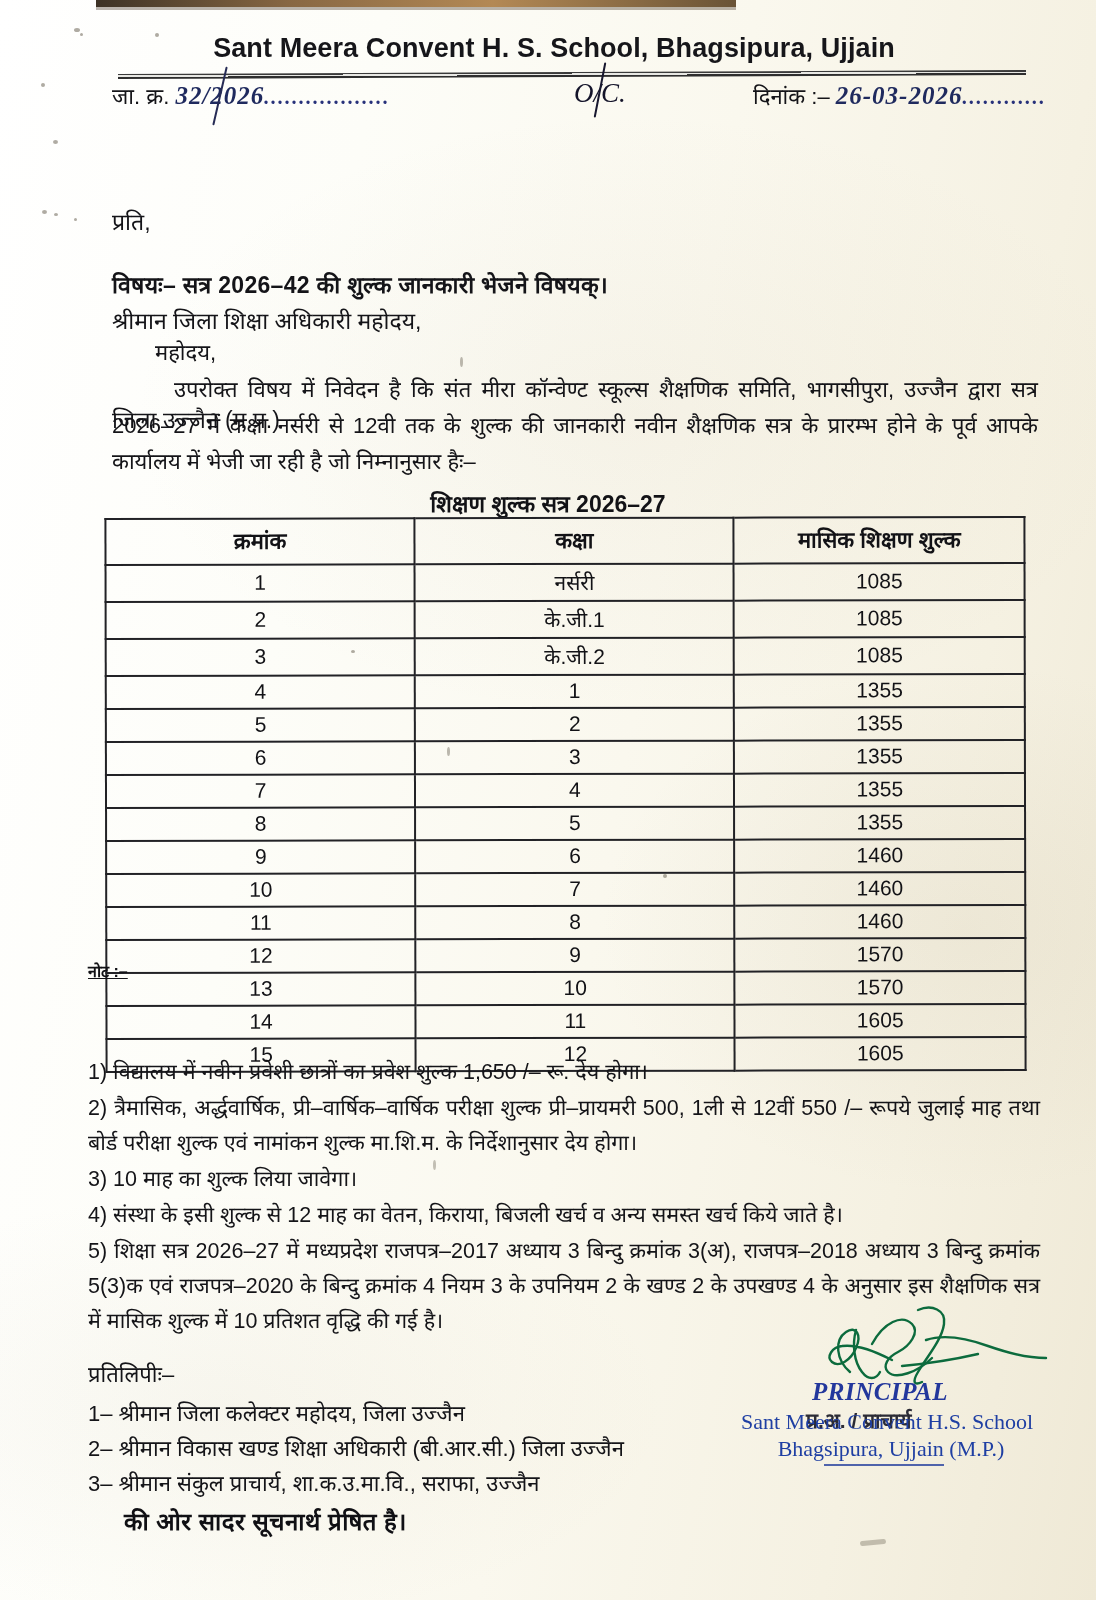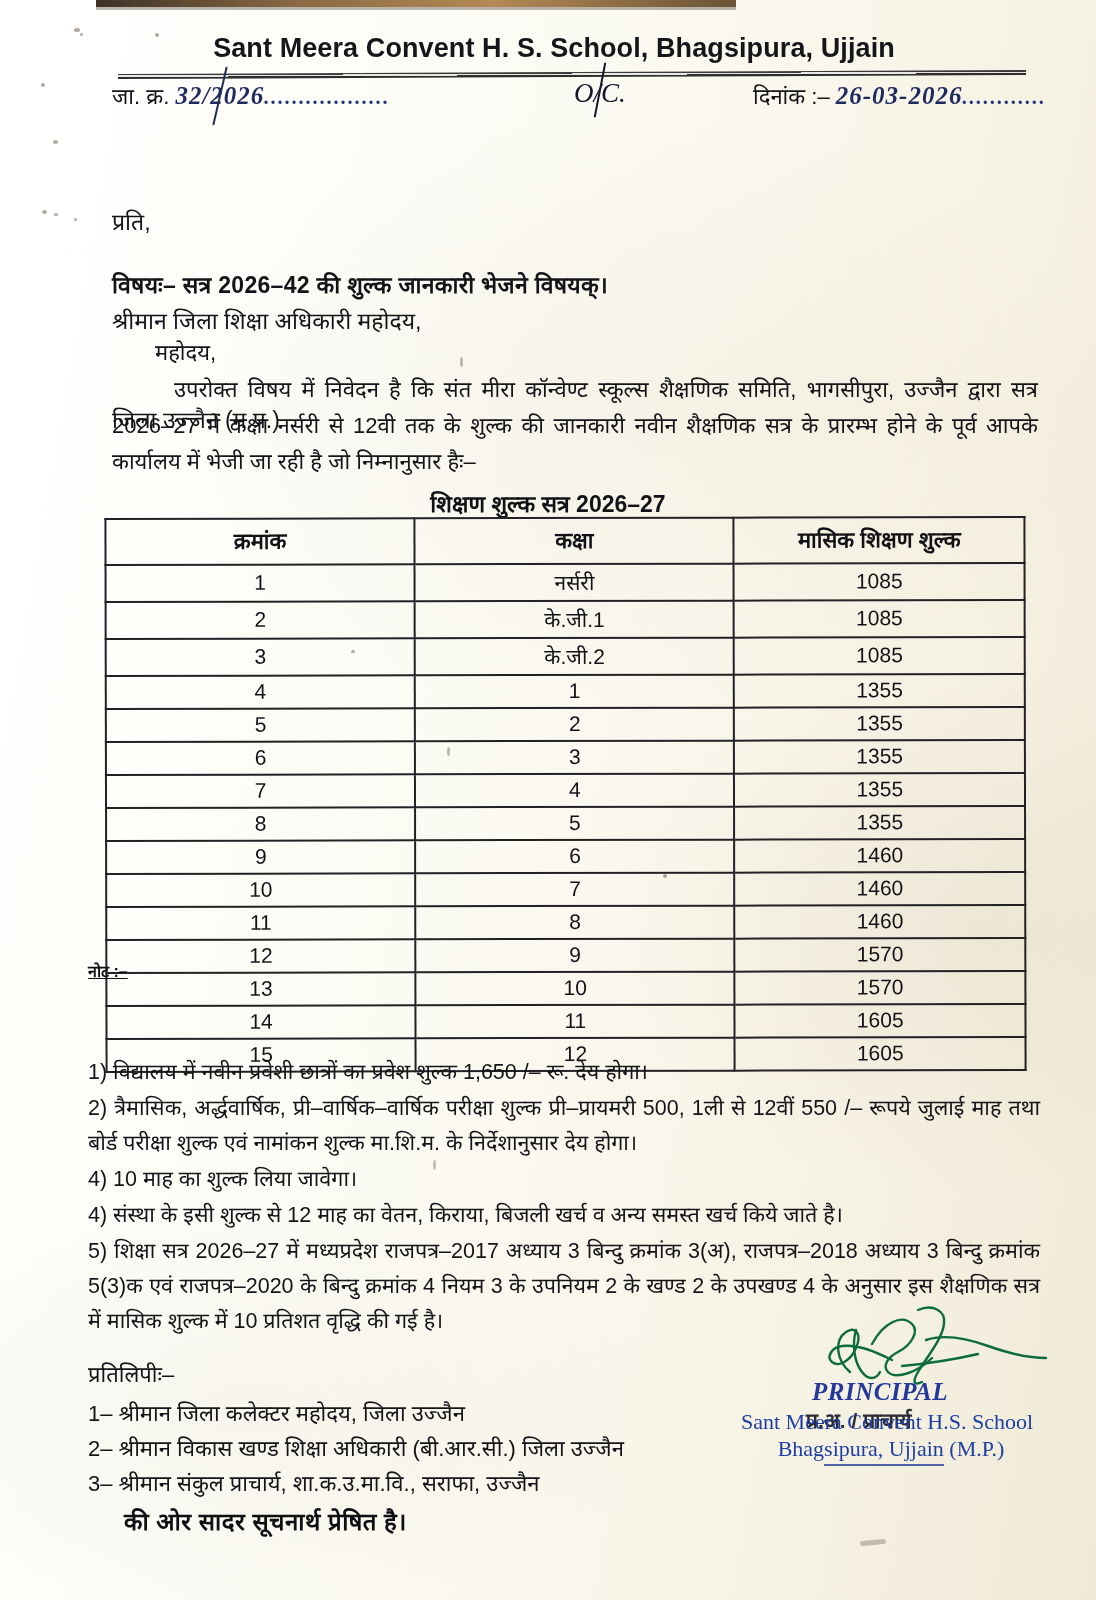--- a/index.html
+++ b/index.html
@@ -298,21 +298,21 @@
           <td>12</td>
           <td>1605</td>
         </tr>
     </tbody>
   </table>
 
   <div class="note-head dev">नोट :–</div>
   <div class="notes dev">
     <p>1) विद्यालय में नवीन प्रवेशी छात्रों का प्रवेश शुल्क 1,650 /– रू. देय होगा।</p>
     <p>2) त्रैमासिक, अर्द्धवार्षिक, प्री–वार्षिक–वार्षिक परीक्षा शुल्क प्री–प्रायमरी 500, 1ली से 12वीं 550 /– रूपये जुलाई माह तथा बोर्ड परीक्षा शुल्क एवं नामांकन शुल्क मा.शि.म. के निर्देशानुसार देय होगा।</p>
-    <p>4) 10 माह का शुल्क लिया जावेगा।</p>
+    <p>3) 10 माह का शुल्क लिया जावेगा।</p>
     <p>4) संस्था के इसी शुल्क से 12 माह का वेतन, किराया, बिजली खर्च व अन्य समस्त खर्च किये जाते है।</p>
     <p>5) शिक्षा सत्र 2026–27 में मध्यप्रदेश राजपत्र–2017 अध्याय 3 बिन्दु क्रमांक 3(अ), राजपत्र–2018 अध्याय 3 बिन्दु क्रमांक 5(3)क एवं राजपत्र–2020 के बिन्दु क्रमांक 4 नियम 3 के उपनियम 2 के खण्ड 2 के उपखण्ड 4 के अनुसार इस शैक्षणिक सत्र में मासिक शुल्क में 10 प्रतिशत वृद्धि की गई है।</p>
   </div>
 
   <div class="copies-head dev">प्रतिलिपीः–</div>
   <div class="copies dev">
     <p>1– श्रीमान जिला कलेक्टर महोदय, जिला उज्जैन</p>
     <p>2– श्रीमान विकास खण्ड शिक्षा अधिकारी (बी.आर.सी.) जिला उज्जैन</p>
     <p>3– श्रीमान संकुल प्राचार्य, शा.क.उ.मा.वि., सराफा, उज्जैन</p>
   </div>

